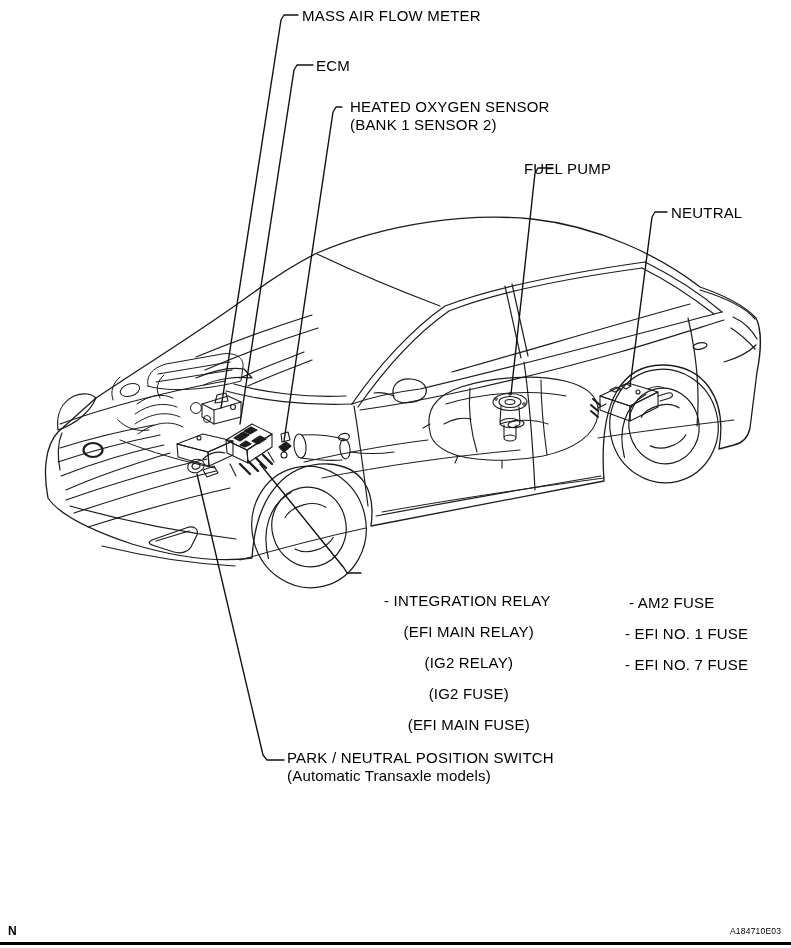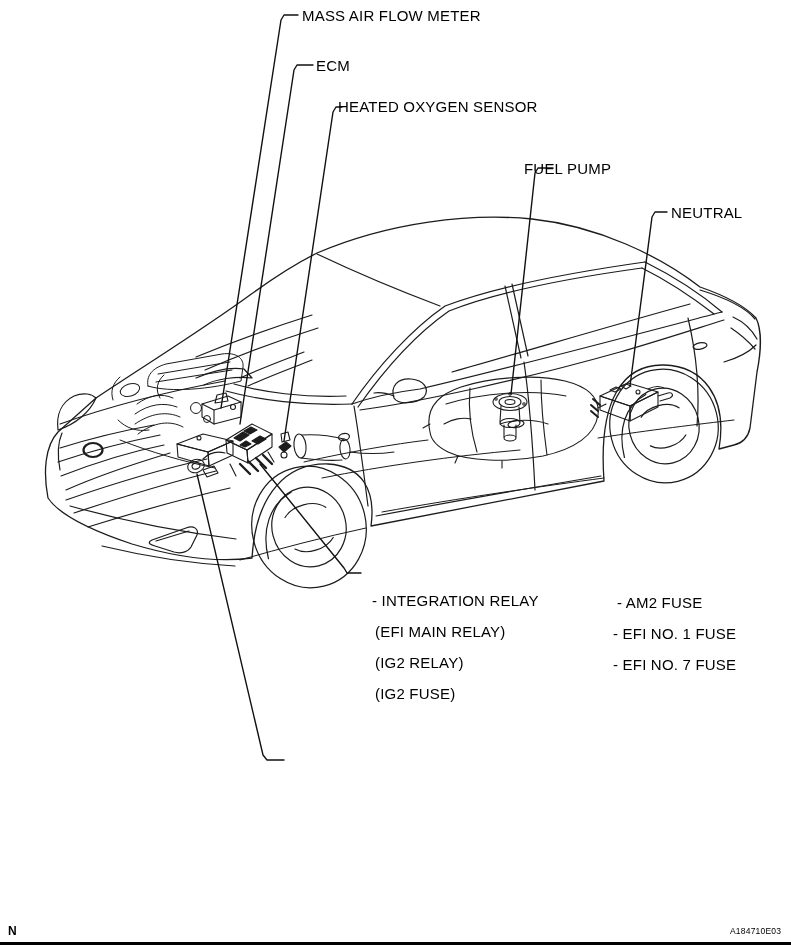--- a/index.html
+++ b/index.html
@@ -7,22 +7,22 @@
     position:relative;width:791px;height:948px;background:#fff;overflow:hidden;
     font-family:"Liberation Sans", sans-serif;color:#000;
   }
   svg.diagram{position:absolute;left:0;top:0;width:791px;height:948px;}
   .callout{
     position:absolute;font-size:15px;line-height:18px;color:#000;
     white-space:nowrap;letter-spacing:.2px;
   }
   .callout.two-line{line-height:17.5px;}
   .list{position:absolute;font-size:15px;color:#000;white-space:nowrap;letter-spacing:.2px;}
-  .list .item{height:31px;line-height:16px;}
-  .relay-list .item.paren{padding-left:3px;}
+  .list .item{height:31px;line-height:16px;margin-left:12px;}
+  .relay-list .item.paren{padding-left:3px;text-align:center;}
   .fuse-list .item.first{padding-left:4px;}
   .corner-mark{position:absolute;left:8px;top:924px;font-size:12px;font-weight:700;}
   .figure-code{position:absolute;left:730px;top:926px;font-size:8.5px;letter-spacing:.2px;}
   .bottom-rule{position:absolute;left:0;top:942px;width:791px;height:3px;background:#000;}
 </style>
 </head>
 <body>
 
 <div class="stage">
 
@@ -234,39 +234,45 @@
       <path d="M 667 212 L 655 212 L 652 217 L 630 386"></path>
       <path d="M 361 573 L 347 573 L 344 568 L 260 464"></path>
       <path d="M 284 760 L 267 760 L 263 755 L 197 474"></path>
     </g>
   </svg>
 
   <div class="callout" style="left:302px;top:7px">MASS AIR FLOW METER</div>
 
   <div class="callout" style="left:316px;top:57px">ECM</div>
 
-  <div class="callout two-line" style="left:338px;top:98px">
+  <div class="callout two-line" style="left:350px;top:98px">
     <div>HEATED OXYGEN SENSOR</div>
+    <div>(BANK 1 SENSOR 2)</div>
   </div>
 
   <div class="callout" style="left:524px;top:160px">FUEL PUMP</div>
 
   <div class="callout" style="left:671px;top:204px">NEUTRAL</div>
 
 
   <div class="list relay-list" style="left:372px;top:593px">
     <div class="item">- INTEGRATION RELAY</div>
     <div class="item paren">(EFI MAIN RELAY)</div>
     <div class="item paren">(IG2 RELAY)</div>
     <div class="item paren">(IG2 FUSE)</div>
+    <div class="item paren">(EFI MAIN FUSE)</div>
   </div>
 
   <div class="list fuse-list" style="left:613px;top:595px">
     <div class="item first">- AM2 FUSE</div>
     <div class="item">- EFI NO. 1 FUSE</div>
     <div class="item">- EFI NO. 7 FUSE</div>
   </div>
 
+  <div class="callout two-line" style="left:287px;top:749px">
+    <div>PARK / NEUTRAL POSITION SWITCH</div>
+    <div>(Automatic Transaxle models)</div>
+  </div>
 
   <div class="corner-mark">N</div>
   <div class="figure-code">A184710E03</div>
   <div class="bottom-rule"></div>
 </div>
 
 </body></html>

